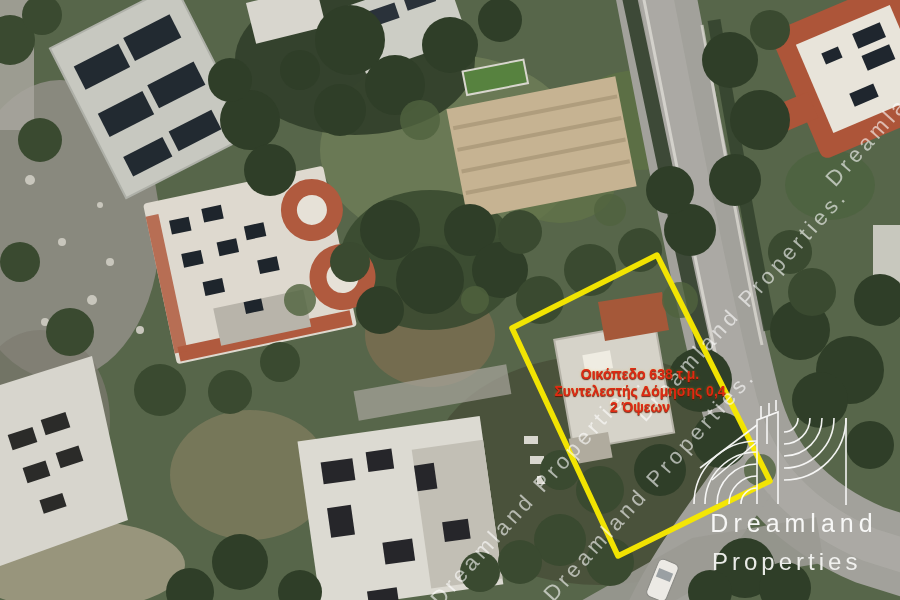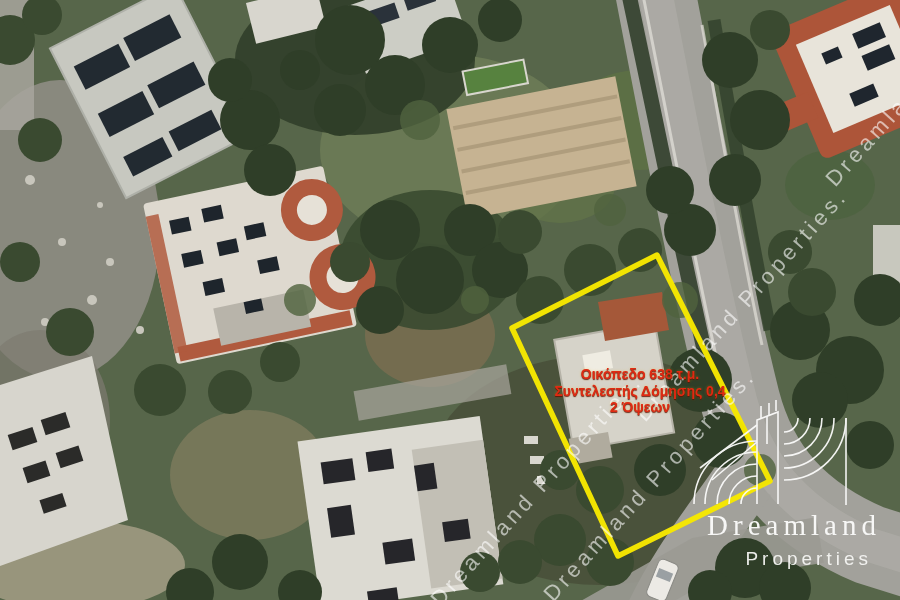--- a/index.html
+++ b/index.html
@@ -20,25 +20,25 @@
   .annotation{
     position:absolute;left:505px;top:366px;width:270px;
     text-align:center;font-weight:bold;font-size:14px;line-height:16.5px;
     color:#e02a12;
     text-shadow:0 1px 1px rgba(90,10,0,.85), 0 0 3px rgba(255,190,0,.35);
   }
   .annotation div{white-space:nowrap;}
   
   .logo-name{
     position:absolute;left:696px;top:509px;width:196px;text-align:center;
-    font-size:29px;letter-spacing:5px;color:#fbfbfa;opacity:.96;font-family:Liberation Serif, serif;
+    font-size:25px;letter-spacing:5px;color:#fbfbfa;opacity:.96;
   }
   .logo-tag{
-    position:absolute;left:712px;top:548px;width:160px;text-align:right;
-    font-size:19px;letter-spacing:4px;color:#f6f6f4;opacity:.94;
+    position:absolute;left:712px;top:548px;width:160px;text-align:left;
+    font-size:24px;letter-spacing:4px;color:#f6f6f4;opacity:.94;
   }
 </style>
 </head>
 <body>
 
 <div class="stage">
 
   <svg class="scene" width="900" height="600" viewBox="0 0 900 600">
 
     <rect x="0" y="0" width="900" height="600" fill="#57664a"></rect>

